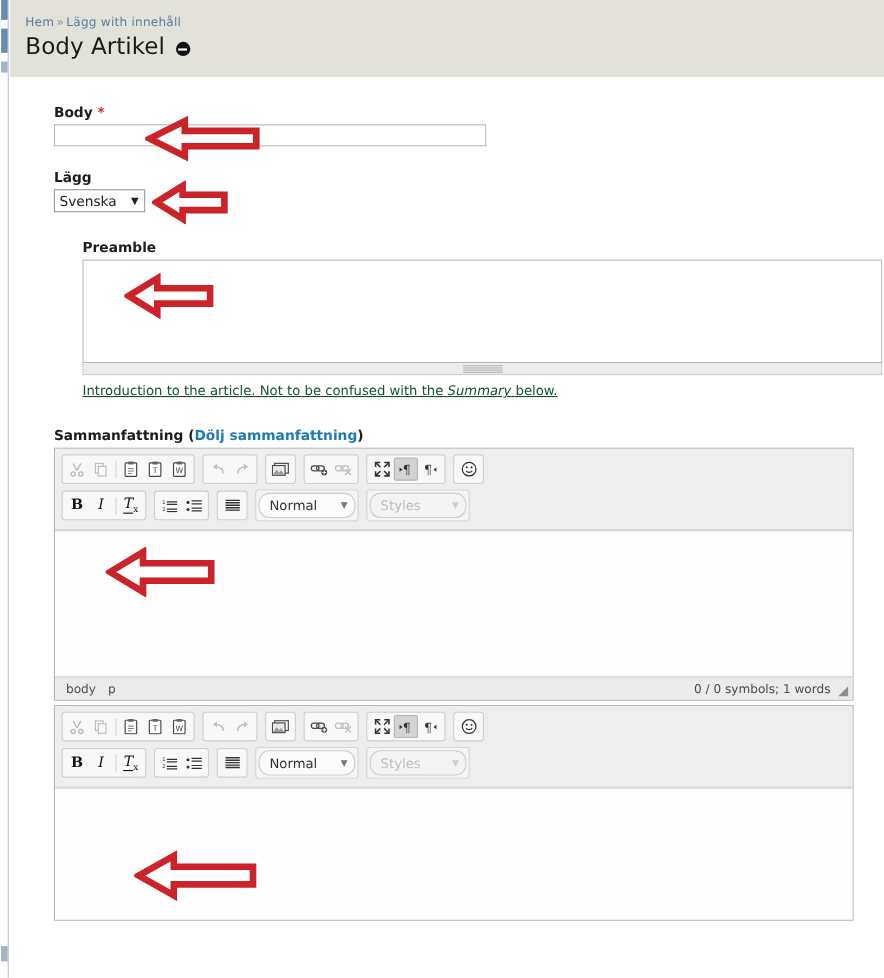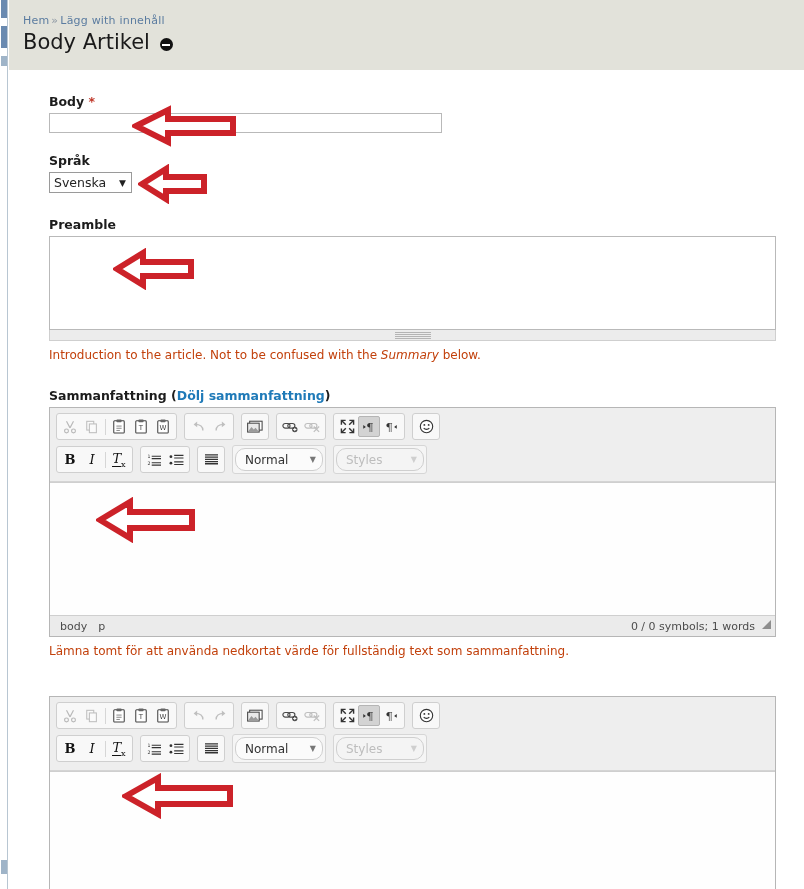--- a/index.html
+++ b/index.html
@@ -83,21 +83,21 @@
     padding:4px 5px; color:#222;
   }
   .ta-grip {
     width:727px; height:11px; background:#ececec;
     border:1px solid #cfcfcf; border-top:none;
     display:flex; align-items:center; justify-content:center;
   }
   .ta-grip .lines { width:36px; height:7px; display:flex; flex-direction:column; justify-content:space-between; }
   .ta-grip .lines i { display:block; height:1px; background:#b4b4b4; }
 
-  .desc { font-size:12px; color:#c2410c; margin-top:7px; }
+  .desc { font-size:12px; color:#14532d; margin-top:7px;text-decoration:underline; }
   .desc em { font-style:italic; }
 
   
   .cke {
     width:727px; border:1px solid #b6b6b6; background:#f3f3f3;
   }
   .cke-top { background:#eeeeee; border-bottom:1px solid #d4d4d4; padding:5px 6px 2px 6px; }
   .cke-row { display:flex; align-items:center; gap:7px; margin-bottom:5px; }
   .cke-group {
     display:flex; align-items:center;
@@ -127,21 +127,21 @@
   .cke-combo.disabled .cb-arr { color:#cfcfcf; }
   .cke-combo-outer { border:1px solid #d6d6d6; border-radius:3px; background:#f5f5f5; padding:2px; }
 
   .cke-content { background:#fefefe; border-top:1px solid #cfcfcf; }
   .cke-bottom {
     display:flex; align-items:center; justify-content:space-between;
     height:21px; background:#ebebeb; border-top:1px solid #cfcfcf;
     padding:0 4px 0 10px; font-size:11px; color:#4c4c4c;
   }
   .cke-path span { margin-right:11px; }
-  .cke-count { display:flex; align-items:flex-start; gap:4px; }
+  .cke-count { display:flex; align-items:flex-end; gap:4px; }
   .cke-grip {
     width:0; height:0; border-style:solid; border-width:0 0 9px 9px;
     border-color:transparent transparent #8e8e8e transparent; margin-left:3px;
   }
 
   
   .arrow { position:absolute; pointer-events:none; }
   .arrow svg { display:block; }
 </style>
 </head>
@@ -170,48 +170,48 @@
 
     <div class="field" style="margin-bottom:20px;">
       <label class="flabel">
         <span>Body</span>
         <span class="req">*</span>
       </label>
       <input class="text-input" type="text" value="" style="">
     </div>
 
     <div class="field" style="margin-bottom:24px;">
-      <label class="flabel">Språk</label>
+      <label class="flabel">Lägg</label>
       <span class="select-wrap">
         <select class="sel">
           <option>Svenska</option>
         </select>
         <span class="sel-arrow">▼</span>
       </span>
     </div>
 
-    <div class="field" style="margin-bottom:26px;">
+    <div class="field" style="margin-bottom:26px;margin-left:26px;">
       <label class="flabel">Preamble</label>
       <div class="textarea-shell">
         <textarea class="ta" style=""></textarea>
         <div class="ta-grip">
           <span class="lines">
               <i></i>
               <i></i>
               <i></i>
               <i></i>
             </span>
         </div>
       </div>
       <div class="desc">
         <span>Introduction to the article. Not to be confused with the </span><em>Summary</em><span> below.</span>
       </div>
     </div>
 
-    <div class="field" style="margin-bottom:38px;">
+    <div class="field" style="margin-bottom:4px;">
       <label class="flabel">
         <span>Sammanfattning (</span><a href="#" class="toggle-link">Dölj sammanfattning</a><span>)</span>
       </label>
 
       <div class="cke">
         <div class="cke-top">
           <div class="cke-row">
             <div class="cke-group">
               <div class="cke-btn off">
                 <svg width="14" height="14" viewBox="0 0 16 16">
@@ -387,21 +387,20 @@
           <div class="cke-path">
             <span>body</span><span>p</span>
           </div>
           <div class="cke-count">
             <span>0 / 0 symbols; 1 words</span>
             <span class="cke-grip"></span>
           </div>
         </div>
       </div>
 
-      <div class="desc">Lämna tomt för att använda nedkortat värde för fullständig text som sammanfattning.</div>
     </div>
 
     <div class="field">
 
       <div class="cke">
         <div class="cke-top">
           <div class="cke-row">
             <div class="cke-group">
               <div class="cke-btn off">
                 <svg width="14" height="14" viewBox="0 0 16 16">

